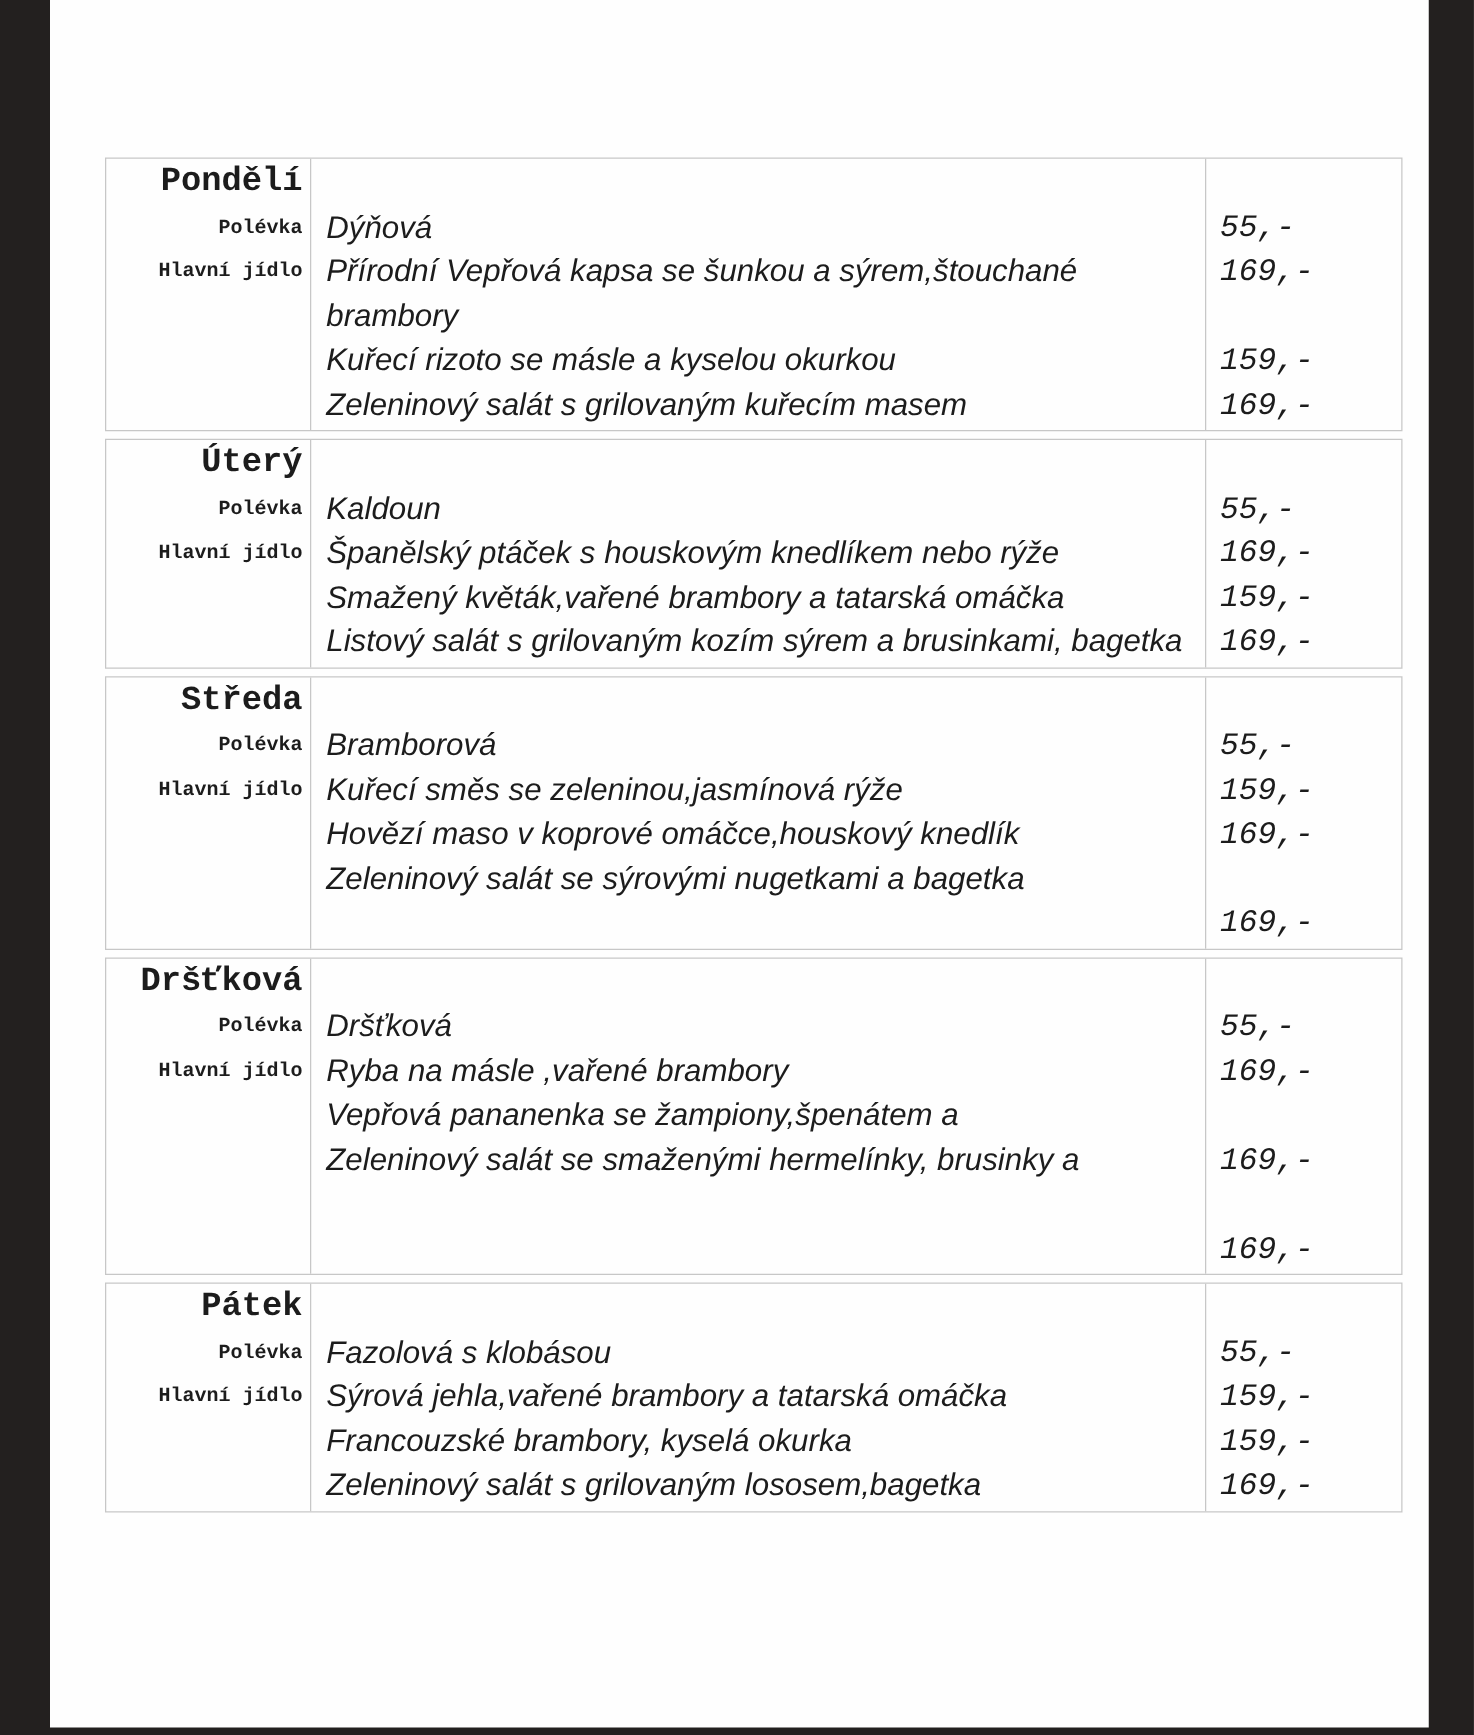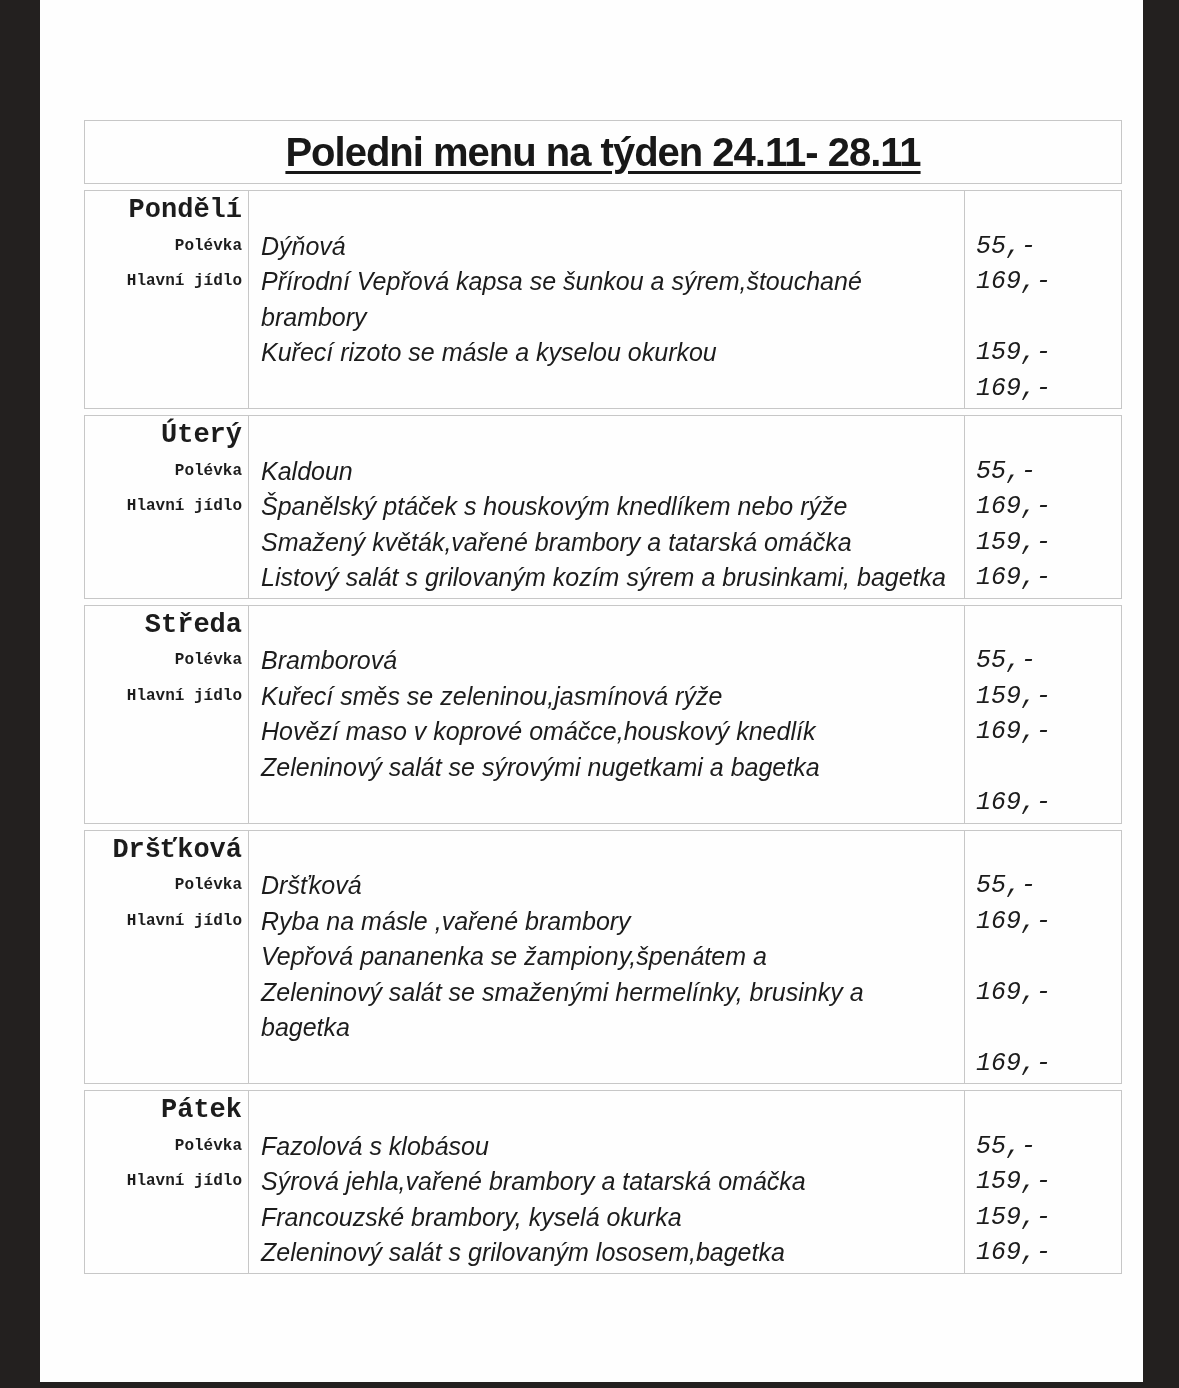--- a/index.html
+++ b/index.html
@@ -86,39 +86,37 @@
     font-size: 25px;
     font-style: italic;
   }
 </style>
 </head>
 <body>
 
 <div class="stage">
   <div class="page">
     <div class="menu-table">
-      <div class="title-row">
-        <span class="title-text">Poledni menu na týden 24.11- 28.11</span>
-      </div>
       <div id="menu-body">
           <div class="section">
             <div class="col col-day">
               <div class="line day-name">Pondělí</div>
               <div class="line course">Polévka</div>
               <div class="line course">Hlavní jídlo</div>
               <div class="line course">&nbsp;</div>
               <div class="line course">&nbsp;</div>
               <div class="line course">&nbsp;</div>
             </div>
             <div class="col col-dish">
               <div class="line dish">&nbsp;</div>
               <div class="line dish">Dýňová</div>
               <div class="line dish">Přírodní Vepřová kapsa se šunkou a sýrem,štouchané</div>
               <div class="line dish">brambory</div>
               <div class="line dish">Kuřecí  rizoto se másle a kyselou okurkou</div>
+              <div class="line dish">Zeleninový salát s grilovaným kuřecím masem</div>
             </div>
             <div class="col col-price">
               <div class="line price">&nbsp;</div>
               <div class="line price">55,-</div>
               <div class="line price">169,-</div>
               <div class="line price">&nbsp;</div>
               <div class="line price">159,-</div>
               <div class="line price">169,-</div>
             </div>
           </div>
@@ -180,21 +178,20 @@
               <div class="line course">&nbsp;</div>
               <div class="line course">&nbsp;</div>
               <div class="line course">&nbsp;</div>
             </div>
             <div class="col col-dish">
               <div class="line dish">&nbsp;</div>
               <div class="line dish">Dršťková</div>
               <div class="line dish">Ryba na másle ,vařené brambory</div>
               <div class="line dish">Vepřová pananenka se žampiony,špenátem a</div>
               <div class="line dish">Zeleninový salát se smaženými hermelínky, brusinky a</div>
-              <div class="line dish">bagetka</div>
             </div>
             <div class="col col-price">
               <div class="line price">&nbsp;</div>
               <div class="line price">55,-</div>
               <div class="line price">169,-</div>
               <div class="line price">&nbsp;</div>
               <div class="line price">169,-</div>
               <div class="line price">&nbsp;</div>
               <div class="line price">169,-</div>
             </div>

